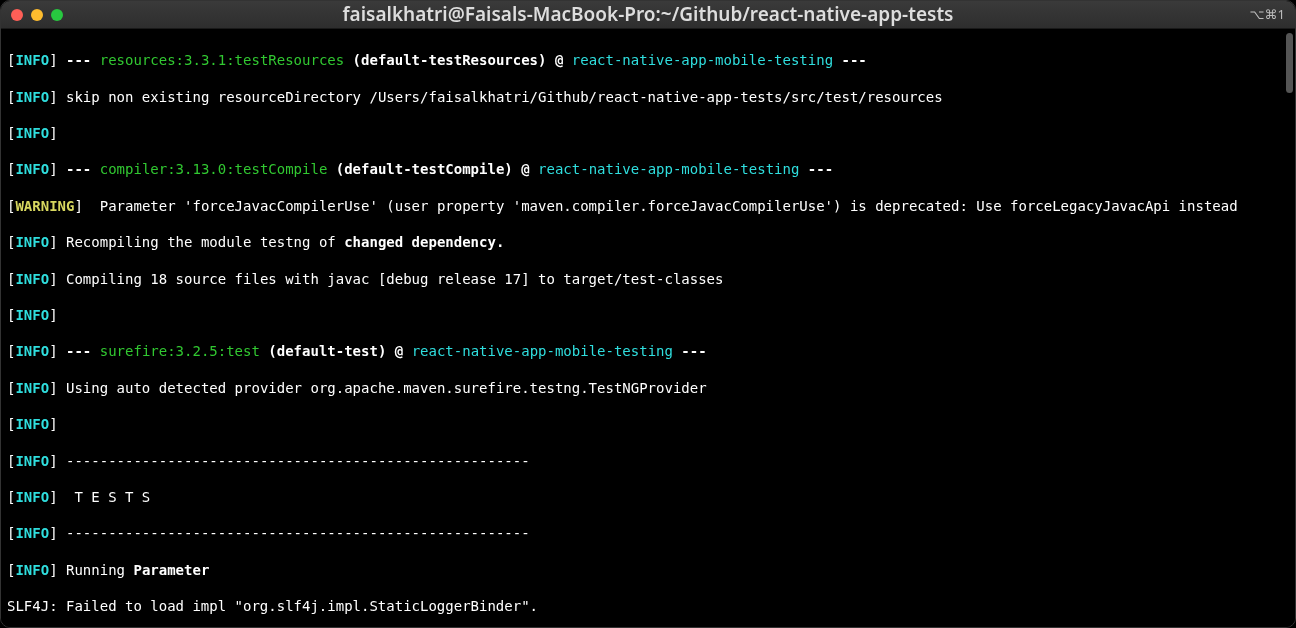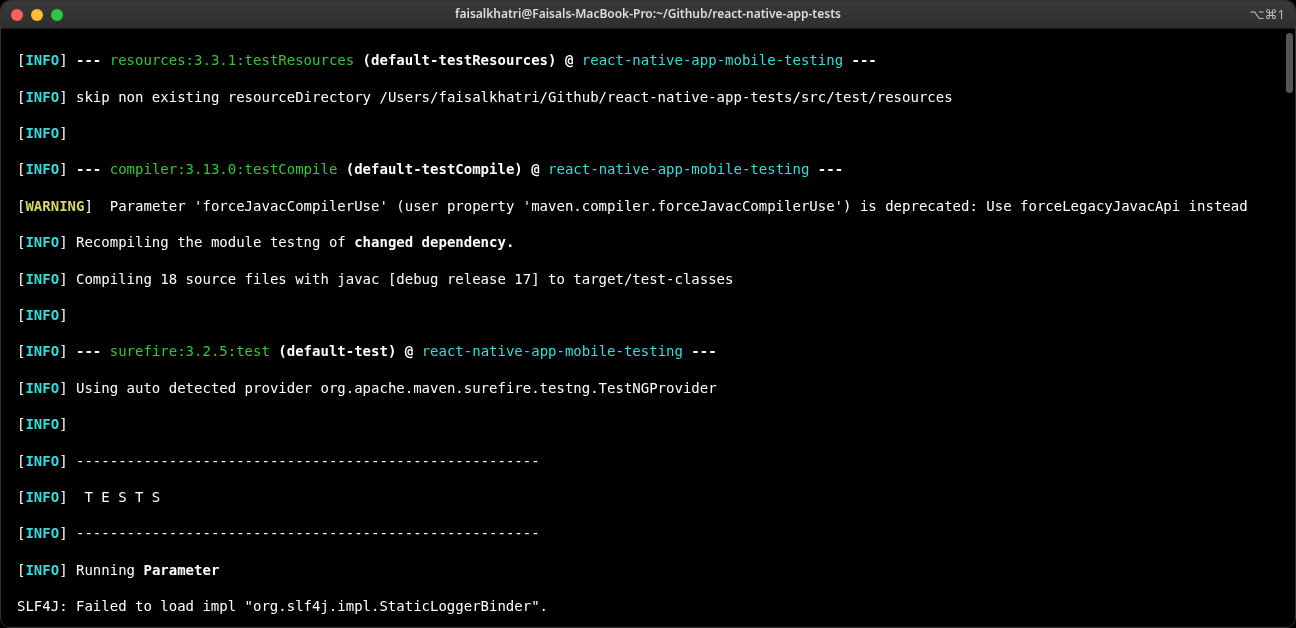--- a/index.html
+++ b/index.html
@@ -34,35 +34,35 @@
     border-radius: 50%;
   }
   .red { background: #ff5f57; }
   .yellow { background: #febc2e; }
   .green { background: #28c840; }
   .title {
     position: absolute;
     left: 0; right: 0;
     text-align: center;
     color: #ddd;
-    font-size: 12px;
+    font-size: 19px;
     font-family: -apple-system, system-ui, sans-serif;
     font-weight: 600;
     pointer-events: none;
   }
   .shortcut {
     margin-left: auto;
     color: #bbb;
     font-size: 13px;
     font-family: -apple-system, system-ui, sans-serif;
   }
   .terminal {
     height: calc(100% - 28px);
     background: #000;
-    padding: 4px 16px;
+    padding: 4px 6px;
     white-space: pre;
     color: #fff;
     overflow-y: auto;
     position: relative;
   }
   .scrollbar {
     position: absolute;
     right: 2px;
     top: 4px;
     width: 7px;

